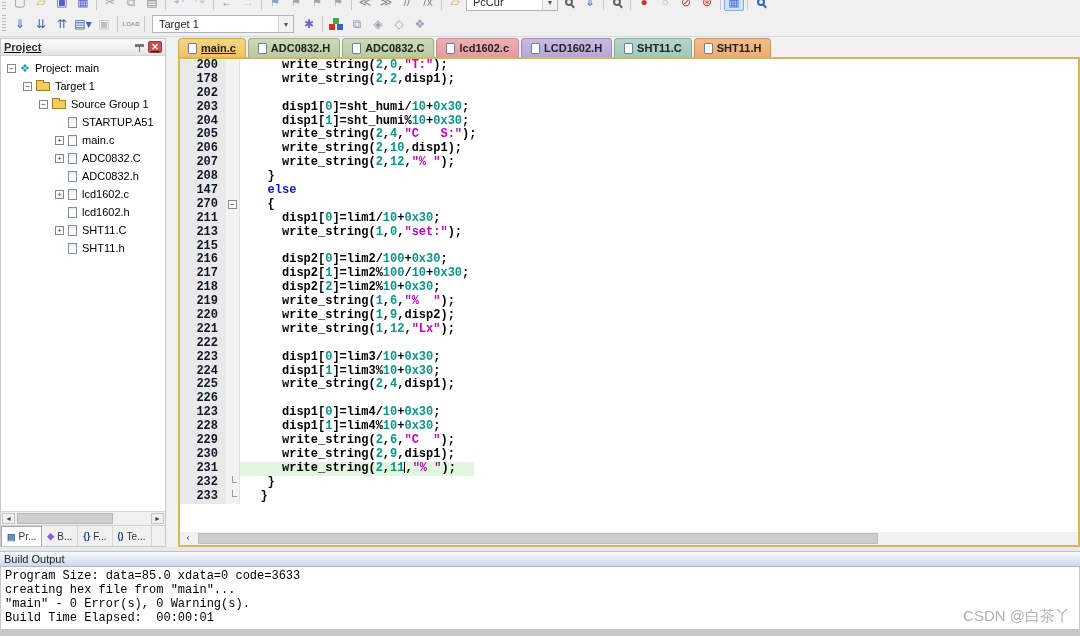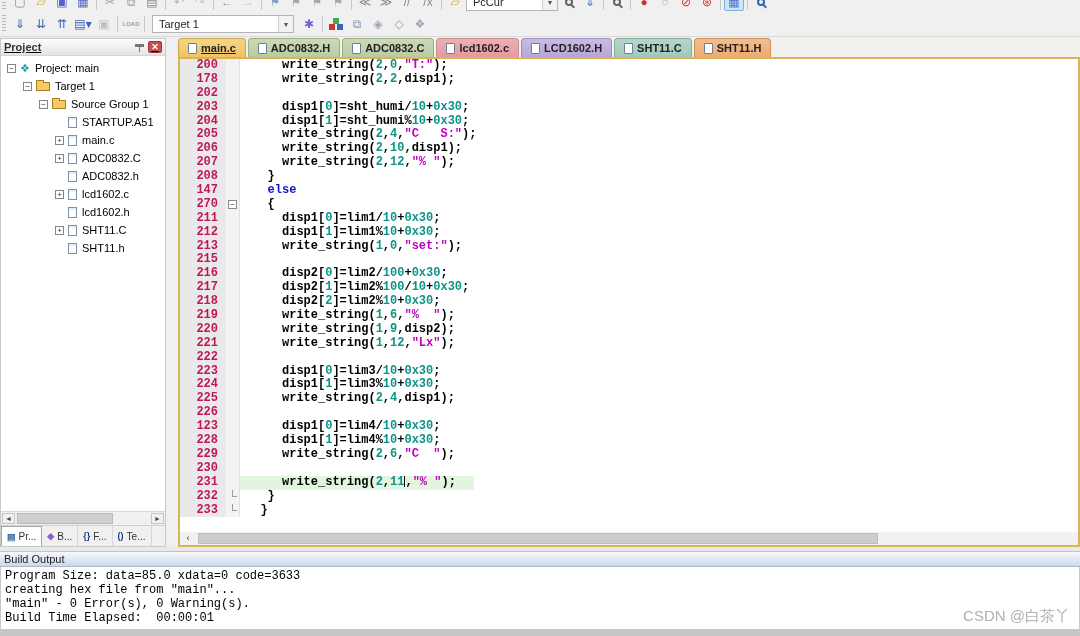--- a/index.html
+++ b/index.html
@@ -77,21 +77,21 @@
   #tabbar { height:21px; flex:none; display:flex; align-items:flex-end; gap:2px; background:#f2f1ed;
             border-bottom:2px solid #d7b65a; }
   .etab { height:19px; display:flex; align-items:center; gap:4px; padding:0 9px;
           border-radius:4px 4px 0 0; border:1px solid #b5a06a; border-bottom:none;
           font-size:11px; font-weight:bold; color:#222; }
   .etab .doc { width:9px; height:11px; background:#fff; border:1px solid #6b7f99; border-radius:1px; }
   .etab.active u { text-decoration:underline; }
   #codewrap { flex:1; background:#fff; border-left:2px solid #d7b65a; border-right:2px solid #d7b65a; overflow:hidden; }
   .code-line { display:flex; height:13.9px; line-height:13.9px; font-family:"Liberation Mono","DejaVu Sans Mono",monospace;
                font-size:12px; font-weight:bold; white-space:pre; }
-  .ln { width:46px; flex:none; background:#e9e9e9; color:#be185d; text-align:right; padding-right:8px; }
+  .ln { width:46px; flex:none; background:#e9e9e9; color:#0f172a; text-align:right; padding-right:8px; }
   .fold { width:14px; flex:none; background:#f3f3f3; border-right:1px solid #e0e0e0; position:relative; }
   .fold .fminus { position:absolute; left:2px; top:2px; width:9px; height:9px; border:1px solid #8a8a8a;
                   background:#fff; font-size:8px; line-height:7px; text-align:center; color:#333; font-weight:normal;
                   font-family:"Liberation Sans",sans-serif; }
   .fold .fend { position:absolute; left:6px; top:0; width:5px; height:7px;
                 border-left:1px solid #9a9a9a; border-bottom:1px solid #9a9a9a; }
   .ltext { padding-left:6px; }
   .ltext.hl { background:#e1f5df; padding-right:18px; }
   .tk-p { color:#000; } .tk-n { color:#0d9488; } .tk-s { color:#bf00bf; } .tk-k { color:#1515cc; }
   .caret { display:inline-block; width:1px; height:11px; background:#000; vertical-align:-2px; }
@@ -335,38 +335,37 @@
             <div class="code-line"><span class="ln">202</span><span class="fold"></span><span class="ltext" style="padding-left: 6px;"></span></div>
             <div class="code-line"><span class="ln">203</span><span class="fold"></span><span class="ltext" style="padding-left: 42px;"><span class="tk-p">disp1[</span><span class="tk-n">0</span><span class="tk-p">]=sht_humi/</span><span class="tk-n">10</span><span class="tk-p">+</span><span class="tk-n">0x30</span><span class="tk-p">;</span></span></div>
             <div class="code-line"><span class="ln">204</span><span class="fold"></span><span class="ltext" style="padding-left: 42px;"><span class="tk-p">disp1[</span><span class="tk-n">1</span><span class="tk-p">]=sht_humi%</span><span class="tk-n">10</span><span class="tk-p">+</span><span class="tk-n">0x30</span><span class="tk-p">;</span></span></div>
             <div class="code-line"><span class="ln">205</span><span class="fold"></span><span class="ltext" style="padding-left: 42px;"><span class="tk-p">write_string(</span><span class="tk-n">2</span><span class="tk-p">,</span><span class="tk-n">4</span><span class="tk-p">,</span><span class="tk-s">"C   S:"</span><span class="tk-p">);</span></span></div>
             <div class="code-line"><span class="ln">206</span><span class="fold"></span><span class="ltext" style="padding-left: 42px;"><span class="tk-p">write_string(</span><span class="tk-n">2</span><span class="tk-p">,</span><span class="tk-n">10</span><span class="tk-p">,disp1);</span></span></div>
             <div class="code-line"><span class="ln">207</span><span class="fold"></span><span class="ltext" style="padding-left: 42px;"><span class="tk-p">write_string(</span><span class="tk-n">2</span><span class="tk-p">,</span><span class="tk-n">12</span><span class="tk-p">,</span><span class="tk-s">"% "</span><span class="tk-p">);</span></span></div>
             <div class="code-line"><span class="ln">208</span><span class="fold"></span><span class="ltext" style="padding-left: 27.6px;"><span class="tk-p">}</span></span></div>
             <div class="code-line"><span class="ln">147</span><span class="fold"></span><span class="ltext" style="padding-left: 27.6px;"><span class="tk-k">else</span></span></div>
             <div class="code-line"><span class="ln">270</span><span class="fold"><span class="fminus">−</span></span><span class="ltext" style="padding-left: 27.6px;"><span class="tk-p">{</span></span></div>
             <div class="code-line"><span class="ln">211</span><span class="fold"></span><span class="ltext" style="padding-left: 42px;"><span class="tk-p">disp1[</span><span class="tk-n">0</span><span class="tk-p">]=lim1/</span><span class="tk-n">10</span><span class="tk-p">+</span><span class="tk-n">0x30</span><span class="tk-p">;</span></span></div>
-            <div class="code-line"><span class="ln">212</span><span class="fold"></span><span class="ltext" style="padding-left: 42px;"><span class="tk-p">disp1[</span><span class="tk-n">1</span><span class="tk-p">]=lim1%</span><span class="tk-n">10</span><span class="tk-p">+</span><span class="tk-n">0x30</span><span class="tk-p">;</span></span></div>
             <div class="code-line"><span class="ln">213</span><span class="fold"></span><span class="ltext" style="padding-left: 42px;"><span class="tk-p">write_string(</span><span class="tk-n">1</span><span class="tk-p">,</span><span class="tk-n">0</span><span class="tk-p">,</span><span class="tk-s">"set:"</span><span class="tk-p">);</span></span></div>
             <div class="code-line"><span class="ln">215</span><span class="fold"></span><span class="ltext" style="padding-left: 6px;"></span></div>
             <div class="code-line"><span class="ln">216</span><span class="fold"></span><span class="ltext" style="padding-left: 42px;"><span class="tk-p">disp2[</span><span class="tk-n">0</span><span class="tk-p">]=lim2/</span><span class="tk-n">100</span><span class="tk-p">+</span><span class="tk-n">0x30</span><span class="tk-p">;</span></span></div>
             <div class="code-line"><span class="ln">217</span><span class="fold"></span><span class="ltext" style="padding-left: 42px;"><span class="tk-p">disp2[</span><span class="tk-n">1</span><span class="tk-p">]=lim2%</span><span class="tk-n">100</span><span class="tk-p">/</span><span class="tk-n">10</span><span class="tk-p">+</span><span class="tk-n">0x30</span><span class="tk-p">;</span></span></div>
             <div class="code-line"><span class="ln">218</span><span class="fold"></span><span class="ltext" style="padding-left: 42px;"><span class="tk-p">disp2[</span><span class="tk-n">2</span><span class="tk-p">]=lim2%</span><span class="tk-n">10</span><span class="tk-p">+</span><span class="tk-n">0x30</span><span class="tk-p">;</span></span></div>
             <div class="code-line"><span class="ln">219</span><span class="fold"></span><span class="ltext" style="padding-left: 42px;"><span class="tk-p">write_string(</span><span class="tk-n">1</span><span class="tk-p">,</span><span class="tk-n">6</span><span class="tk-p">,</span><span class="tk-s">"%  "</span><span class="tk-p">);</span></span></div>
             <div class="code-line"><span class="ln">220</span><span class="fold"></span><span class="ltext" style="padding-left: 42px;"><span class="tk-p">write_string(</span><span class="tk-n">1</span><span class="tk-p">,</span><span class="tk-n">9</span><span class="tk-p">,disp2);</span></span></div>
             <div class="code-line"><span class="ln">221</span><span class="fold"></span><span class="ltext" style="padding-left: 42px;"><span class="tk-p">write_string(</span><span class="tk-n">1</span><span class="tk-p">,</span><span class="tk-n">12</span><span class="tk-p">,</span><span class="tk-s">"Lx"</span><span class="tk-p">);</span></span></div>
             <div class="code-line"><span class="ln">222</span><span class="fold"></span><span class="ltext" style="padding-left: 6px;"></span></div>
             <div class="code-line"><span class="ln">223</span><span class="fold"></span><span class="ltext" style="padding-left: 42px;"><span class="tk-p">disp1[</span><span class="tk-n">0</span><span class="tk-p">]=lim3/</span><span class="tk-n">10</span><span class="tk-p">+</span><span class="tk-n">0x30</span><span class="tk-p">;</span></span></div>
             <div class="code-line"><span class="ln">224</span><span class="fold"></span><span class="ltext" style="padding-left: 42px; text-align: right;"><span class="tk-p">disp1[</span><span class="tk-n">1</span><span class="tk-p">]=lim3%</span><span class="tk-n">10</span><span class="tk-p">+</span><span class="tk-n">0x30</span><span class="tk-p">;</span></span></div>
             <div class="code-line"><span class="ln">225</span><span class="fold"></span><span class="ltext" style="padding-left: 42px;"><span class="tk-p">write_string(</span><span class="tk-n">2</span><span class="tk-p">,</span><span class="tk-n">4</span><span class="tk-p">,disp1);</span></span></div>
             <div class="code-line"><span class="ln">226</span><span class="fold"></span><span class="ltext" style="padding-left: 6px;"></span></div>
             <div class="code-line"><span class="ln">123</span><span class="fold"></span><span class="ltext" style="padding-left: 42px;"><span class="tk-p">disp1[</span><span class="tk-n">0</span><span class="tk-p">]=lim4/</span><span class="tk-n">10</span><span class="tk-p">+</span><span class="tk-n">0x30</span><span class="tk-p">;</span></span></div>
             <div class="code-line"><span class="ln">228</span><span class="fold"></span><span class="ltext" style="padding-left: 42px;"><span class="tk-p">disp1[</span><span class="tk-n">1</span><span class="tk-p">]=lim4%</span><span class="tk-n">10</span><span class="tk-p">+</span><span class="tk-n">0x30</span><span class="tk-p">;</span></span></div>
             <div class="code-line"><span class="ln">229</span><span class="fold"></span><span class="ltext" style="padding-left: 42px;"><span class="tk-p">write_string(</span><span class="tk-n">2</span><span class="tk-p">,</span><span class="tk-n">6</span><span class="tk-p">,</span><span class="tk-s">"C  "</span><span class="tk-p">);</span></span></div>
-            <div class="code-line"><span class="ln">230</span><span class="fold"></span></div>
+            <div class="code-line"><span class="ln">230</span><span class="fold"></span><span class="ltext" style="padding-left: 42px;"><span class="tk-p">write_string(</span><span class="tk-n">2</span><span class="tk-p">,</span><span class="tk-n">9</span><span class="tk-p">,disp1);</span></span></div>
             <div class="code-line"><span class="ln">231</span><span class="fold"></span><span class="ltext hl" style="padding-left: 42px;"><span class="tk-p">write_string(</span><span class="tk-n">2</span><span class="tk-p">,</span><span class="tk-n">11</span><span class="caret"></span><span class="tk-p">,</span><span class="tk-s">"% "</span><span class="tk-p">);</span></span></div>
             <div class="code-line"><span class="ln">232</span><span class="fold"><span class="fend"></span></span><span class="ltext" style="padding-left: 27.6px;"><span class="tk-p">}</span></span></div>
             <div class="code-line"><span class="ln">233</span><span class="fold"><span class="fend"></span></span><span class="ltext" style="padding-left: 20.4px;"><span class="tk-p">}</span></span></div>
           </div>
         </div>
       <div class="escroll">
         <span class="arr">‹</span>
         <span class="thumb"></span>
       </div>
     </div>

